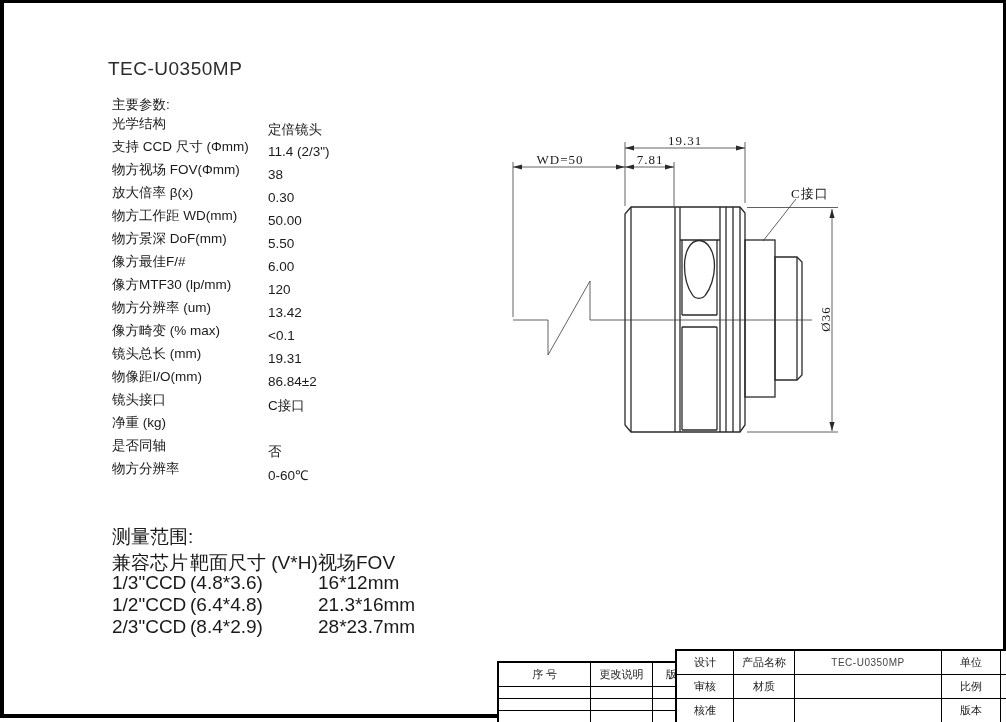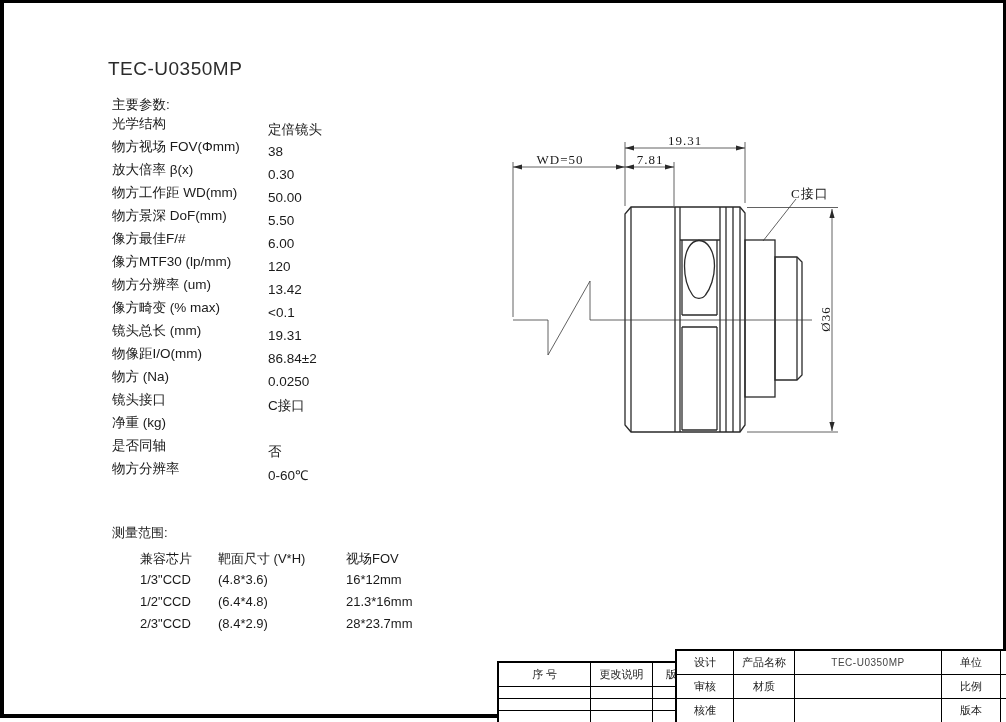--- a/index.html
+++ b/index.html
@@ -6,22 +6,22 @@
   body{width:1006px;height:722px;position:relative;font-family:"Liberation Sans",sans-serif;color:#1a1a1a;overflow:hidden;}
   .frame{position:absolute;left:0;top:0;width:1006px;height:718px;box-sizing:border-box;
          border-style:solid;border-color:#000;border-width:3px 3px 4px 4px;}
   .page-title{position:absolute;left:108px;top:58px;font-size:19px;letter-spacing:.5px;color:#2b2b2b;white-space:nowrap;}
   .params{position:absolute;left:112px;top:96px;width:340px;font-size:13.5px;}
   .sec-title{height:16px;margin-bottom:0;white-space:nowrap;}
   .prows{position:absolute;left:0;top:16px;}
   .prow{position:relative;height:23px;width:340px;}
   .plabel{position:absolute;left:0;top:3px;white-space:nowrap;}
   .pvalue{position:absolute;left:156px;top:9px;white-space:nowrap;}
-  .meas{position:absolute;left:112px;top:524px;width:360px;font-size:13px;}
-  .mrow{position:relative;height:22px;width:360px;margin-top:0;margin-left:28px;}
+  .meas{position:absolute;left:112px;top:524px;width:360px;font-size:19px;}
+  .mrow{position:relative;height:22px;width:360px;margin-top:0;}
   .mrows{position:absolute;left:0;top:22px;}
   .mc1{position:absolute;left:0;top:4px;white-space:nowrap;}
   .mc2{position:absolute;left:78px;top:4px;white-space:nowrap;}
   .mc3{position:absolute;left:206px;top:4px;white-space:nowrap;}
   svg.drawing{position:absolute;left:0;top:0;width:1006px;height:722px;}
   svg .body-line{stroke:#2a2a2a;stroke-width:1.3;fill:none;}
   svg .thin-line{stroke:#3a3a3a;stroke-width:0.8;fill:none;}
   svg .arrow{fill:#2a2a2a;stroke:none;}
   svg text{font-family:"Liberation Serif",serif;font-size:13px;fill:#1a1a1a;letter-spacing:1px;}
   table{border-collapse:collapse;position:absolute;table-layout:fixed;background:#fff;}
@@ -42,20 +42,24 @@
 <div class="page-title">TEC-U0350MP</div>
 
 <div class="params">
   <div class="sec-title">主要参数:</div>
   <div class="prows">
     <div class="prow">
         <span class="plabel">光学结构</span>
         <span class="pvalue">定倍镜头</span>
       </div>
     <div class="prow">
+        <span class="plabel">支持 CCD 尺寸 (Φmm)</span>
+        <span class="pvalue">11.4  (2/3")</span>
+      </div>
+    <div class="prow">
         <span class="plabel">物方视场 FOV(Φmm)</span>
         <span class="pvalue">38</span>
       </div>
     <div class="prow">
         <span class="plabel">放大倍率 β(x)</span>
         <span class="pvalue">0.30</span>
       </div>
     <div class="prow">
         <span class="plabel">物方工作距 WD(mm)</span>
         <span class="pvalue">50.00</span>
@@ -80,24 +84,20 @@
         <span class="plabel">像方畸变 (% max)</span>
         <span class="pvalue">&lt;0.1</span>
       </div>
     <div class="prow">
         <span class="plabel">镜头总长 (mm)</span>
         <span class="pvalue">19.31</span>
       </div>
     <div class="prow">
         <span class="plabel">物像距I/O(mm)</span>
         <span class="pvalue">86.84±2</span>
-      </div>
-    <div class="prow">
-        <span class="plabel">物方 (Na)</span>
-        <span class="pvalue">0.0250</span>
       </div>
     <div class="prow">
         <span class="plabel">镜头接口</span>
         <span class="pvalue">C接口</span>
       </div>
     <div class="prow">
         <span class="plabel">净重 (kg)</span>
         <span class="pvalue"></span>
       </div>
     <div class="prow">

